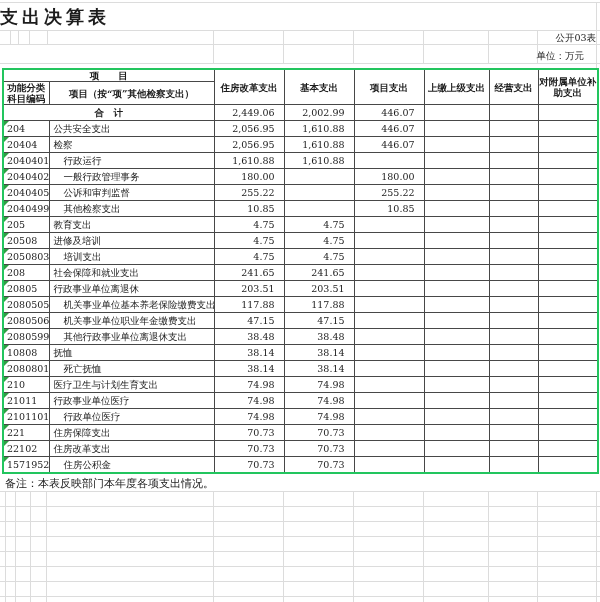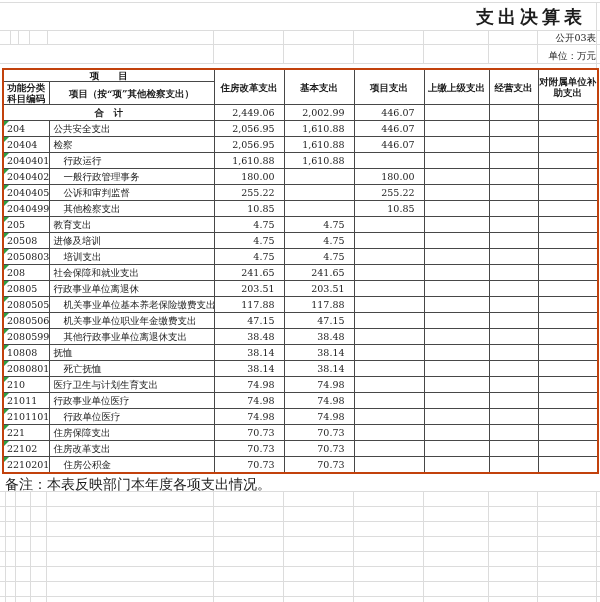--- a/index.html
+++ b/index.html
@@ -43,34 +43,34 @@
       linear-gradient(#dcdcdc,#dcdcdc) 353px 0/1px 100%,
       linear-gradient(#dcdcdc,#dcdcdc) 423px 0/1px 100%,
       linear-gradient(#dcdcdc,#dcdcdc) 488px 0/1px 100%,
       linear-gradient(#dcdcdc,#dcdcdc) 537px 0/1px 100%,
       linear-gradient(#dcdcdc,#dcdcdc) 596px 0/1px 100%,
       repeating-linear-gradient(to bottom,#dcdcdc 0 1px,transparent 1px 15px);
     background-repeat:no-repeat;
   }
 
   .title {
-    position:absolute; top:4px; left:0; width:586px; text-align:right;
+    position:absolute; top:4px; left:0; width:586px; text-align:left;
     font-size:18px; font-weight:bold; letter-spacing:4px; line-height:26px;
   }
   .sheet-label { position:absolute; top:31px; right:4px; font-size:9.5px; line-height:13px;text-align:center; }
   .dept-label  { position:absolute; top:48px; left:5px;  font-size:9.5px; line-height:15px; }
-  .unit-label  { position:absolute; top:48px; right:4px; font-size:9.5px; line-height:15px; }
+  .unit-label  { position:absolute; top:48px; right:16px; font-size:9.5px; line-height:15px; }
   .note {
-    position:absolute; top:477px; left:5px; font-size:14px; line-height:14px;
+    position:absolute; top:477px; left:5px; font-size:11px; line-height:14px;
   }
 
   table.main-table {
     position:absolute; left:2px; top:68px; width:595px;
     border-collapse:collapse; table-layout:fixed;
-    border:2px solid #c2410c;
+    border:2px solid #22c55e;
   }
   .main-table th, .main-table td {
     border:1px solid #474747; padding:0;
     font-size:9.5px; line-height:11px;
     overflow:hidden; white-space:nowrap;
     vertical-align:middle;
   }
   .main-table th {
     font-weight:bold; text-align:center; white-space:normal;
   }
@@ -340,21 +340,21 @@
     <td class="code has-flag">22102</td>
     <td class="name">住房改革支出</td>
     <td class="num">70.73</td>
     <td class="num">70.73</td>
     <td class="num"></td>
     <td class="num"></td>
     <td class="num"></td>
     <td class="num"></td>
   </tr>
         <tr class="drow">
-    <td class="code has-flag">2210201</td>
+    <td class="code has-flag">1571952</td>
     <td class="name indent">住房公积金</td>
     <td class="num">70.73</td>
     <td class="num">70.73</td>
     <td class="num"></td>
     <td class="num"></td>
     <td class="num"></td>
     <td class="num"></td>
   </tr>
       </tbody>
   </table>

